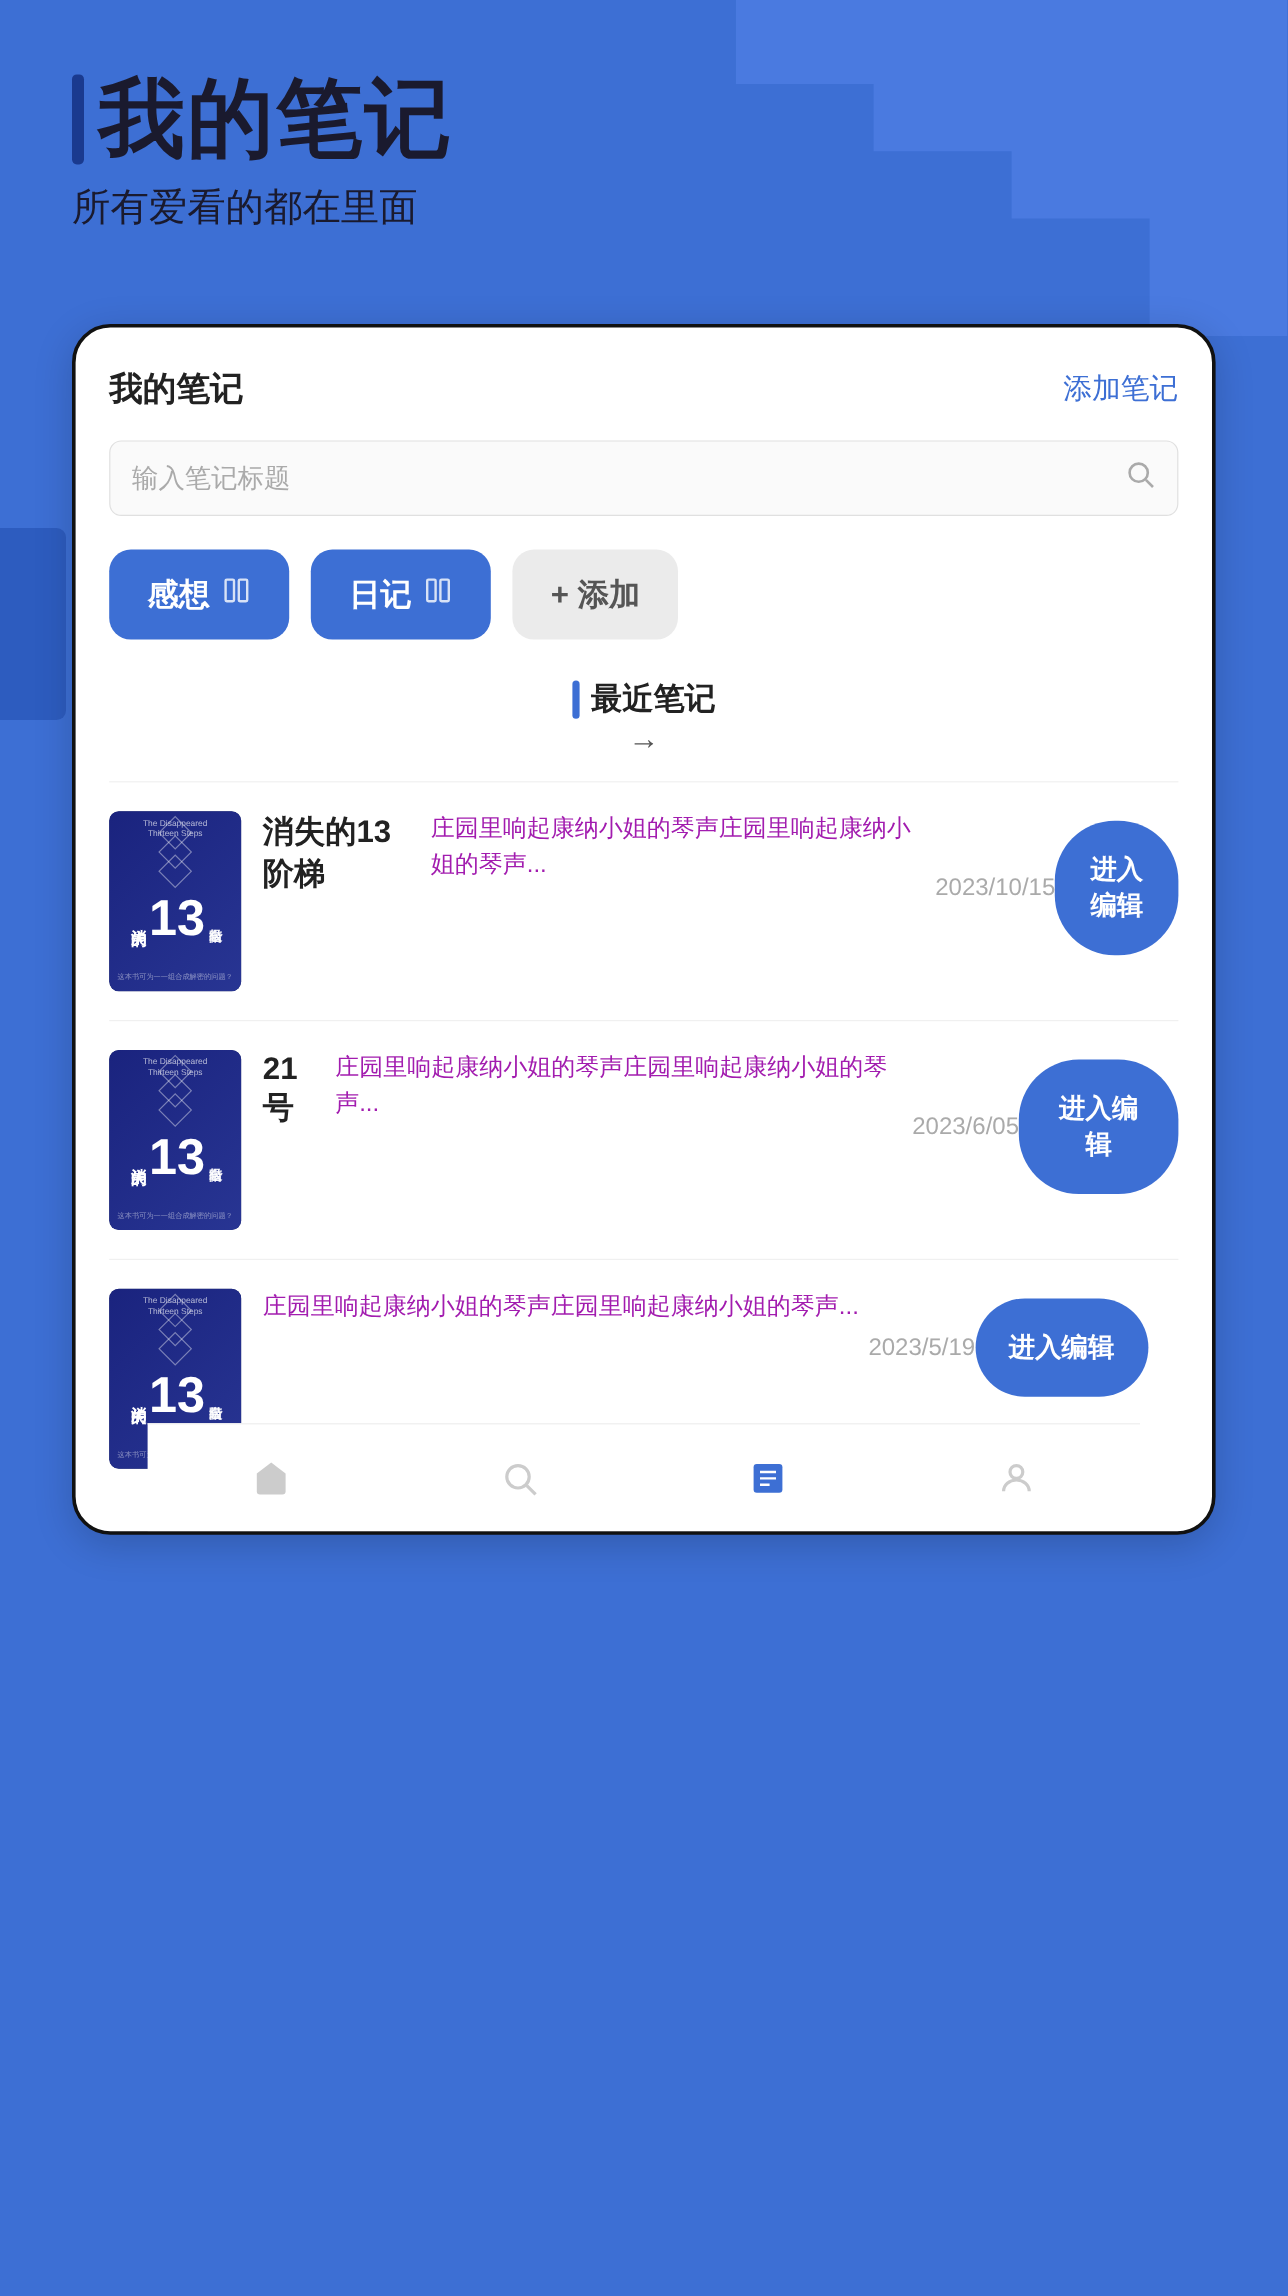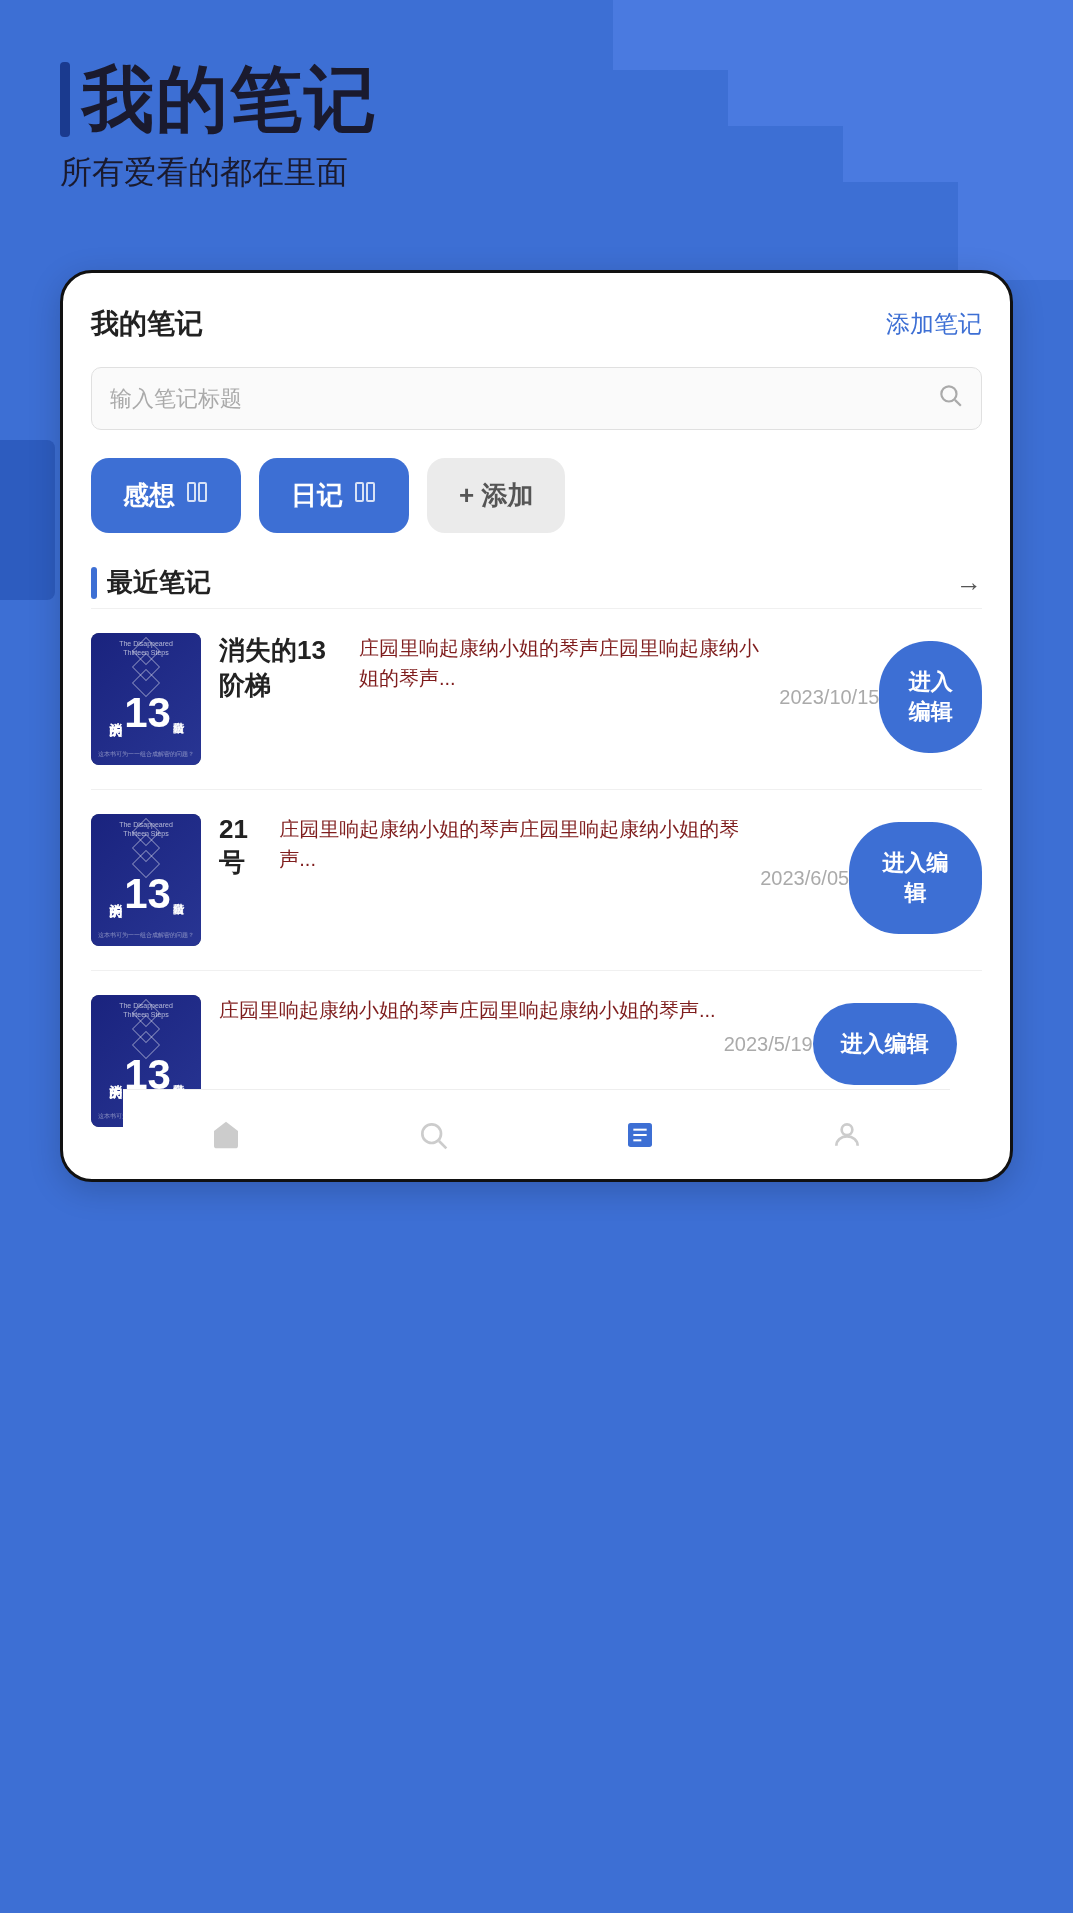--- a/index.html
+++ b/index.html
@@ -121,21 +121,22 @@
     .tag-btn.inactive-gray {
       background: #ebebeb;
       color: #555;
     }
 
     
     .section-header {
       display: flex;
       align-items: center;
       justify-content: space-between;
-      margin-bottom: 8px;
+      margin-bottom: 20px;
+      flex-direction: column;
     }
 
     .section-title-wrap {
       display: flex;
       align-items: center;
       gap: 10px;
     }
 
     .section-accent-bar {
       width: 6px;
@@ -165,21 +166,21 @@
     }
 
     .note-item:last-child {
       border-bottom: none;
     }
 
     
     .book-cover {
       width: 110px;
       min-width: 110px;
-      height: 132px;
+      height: 150px;
       border-radius: 8px;
       background: #1e2a6e;
       display: flex;
       flex-direction: column;
       align-items: center;
       justify-content: center;
       position: relative;
       overflow: hidden;
     }
 
@@ -192,21 +193,21 @@
     }
 
     .note-title {
       font-size: 26px;
       font-weight: 700;
       color: #222;
     }
 
     .note-excerpt {
       font-size: 20px;
-      color: #7f1d1d;
+      color: #a21caf;
       line-height: 1.5;
     }
 
     .note-footer {
       display: flex;
       align-items: center;
       justify-content: space-between;
       margin-top: 8px;
     }
 

